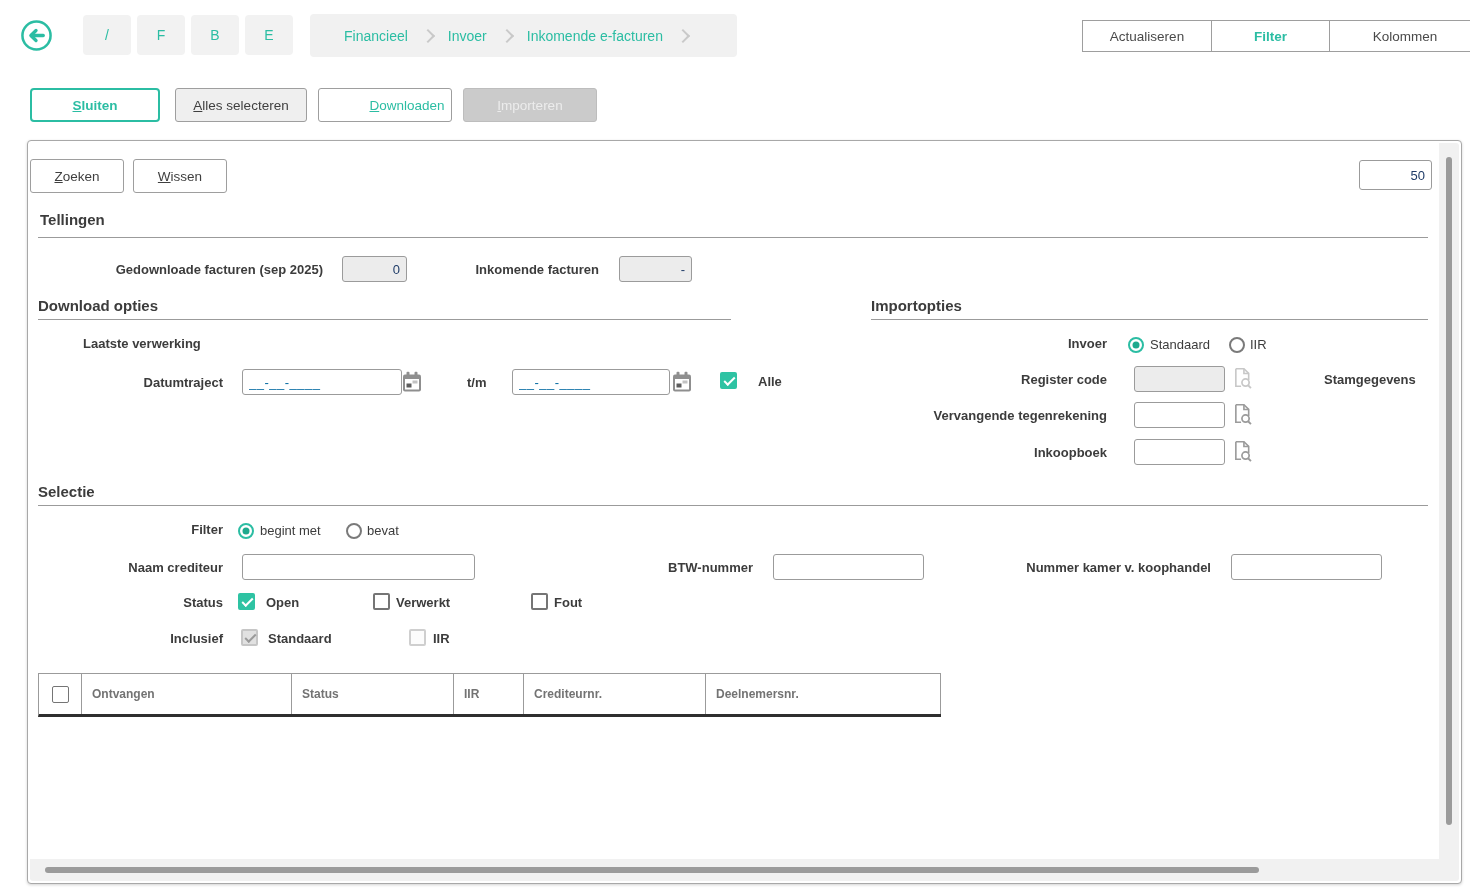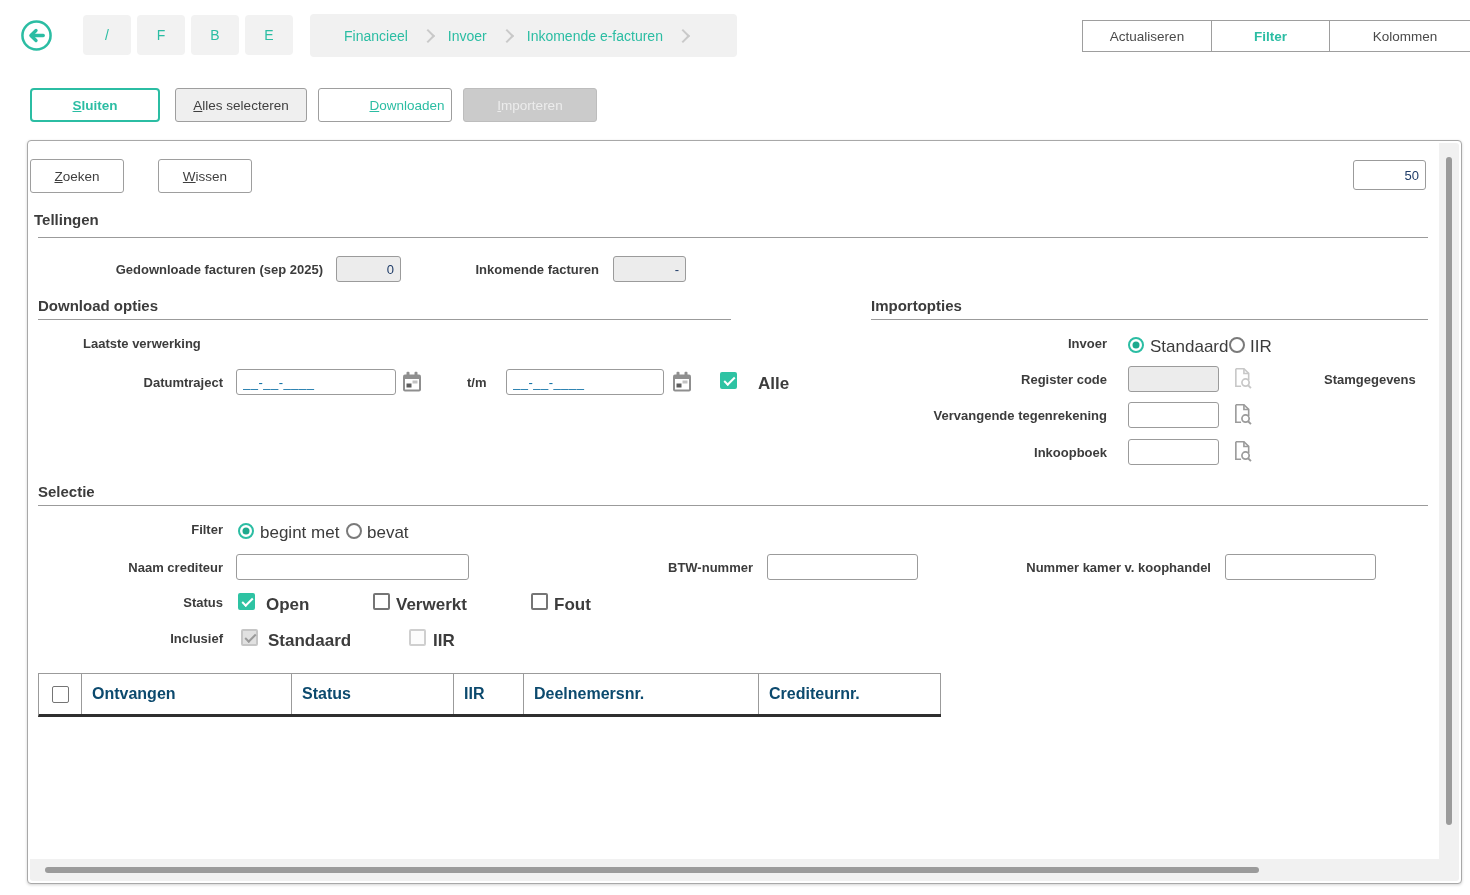--- a/index.html
+++ b/index.html
@@ -42,26 +42,26 @@
   .panel-btn { position:absolute; top:18px; height:34px; width:94px; box-sizing:border-box;
                background:#fff; border:1px solid #9e9e9e; border-radius:3px; color:#3f3f3f;
                font-size:13.5px; display:flex; align-items:center; justify-content:center;
                font-family:"Liberation Sans", sans-serif; }
 
   .sec-title { position:absolute; font-size:15px; font-weight:bold; color:#3c3c3c; }
   .hline { position:absolute; height:1px; background:#9b9b9b; }
 
   .lbl { position:absolute; font-size:13px; font-weight:bold; color:#3c3c3c; white-space:nowrap; }
   .lbl-r { text-align:right; }
-  .opt { position:absolute; font-size:17px; color:#3c3c3c; white-space:nowrap; }
+  .opt { position:absolute; font-size:13px; color:#3c3c3c; white-space:nowrap; }
   .opt-b { font-weight:bold; }
 
   .inp { position:absolute; box-sizing:border-box; height:26px; border:1px solid #9b9b9b;
          border-radius:3px; font-family:"Liberation Sans", sans-serif; font-size:13px;
-         padding:0 6px; color:#1f3c68; background:#fff; }
+         padding:0 6px; color:#1f3c68; background:#fff;margin-left:6px; }
   .inp.dis { background:#ececec; }
   .inp.num { text-align:right; }
   .inp.mask { color:#0369a1; letter-spacing:.5px; }
 
   .cb { position:absolute; width:17px; height:17px; box-sizing:border-box;
         border:2px solid #757575; border-radius:2px; background:#fff; }
   .cb.checked { background:#2ec3a3; border-color:#2ec3a3; }
   .cb.checked::after { content:""; position:absolute; left:2px; top:3px; width:9px; height:4px;
         border-left:2px solid #fff; border-bottom:2px solid #fff; transform:rotate(-45deg); }
   .cb.dis-checked { background:#e1e1e1; border-color:#c6c6c6; }
@@ -76,22 +76,22 @@
            transform:translate(-50%,-50%); width:7px; height:7px; border-radius:50%;
            background:#1ea98d; }
 
   .icon-btn { position:absolute; width:20px; height:22px; }
 
   
   .thead { position:absolute; left:10px; top:532px; display:flex;
            border-top:1px solid #9b9b9b; border-left:1px solid #9b9b9b;
            border-bottom:3px solid #2e2e2e; background:#fff; }
   .th { box-sizing:border-box; height:40px; border-right:1px solid #9b9b9b;
-        display:flex; align-items:center; padding-left:10px; font-size:16px;
-        font-weight:bold; color:#0c4a6e; }
+        display:flex; align-items:center; padding-left:10px; font-size:12px;
+        font-weight:bold; color:#737373; }
 
   
   .vtrack { position:absolute; top:2px; right:2px; bottom:24px; width:20px;
             background:#f1f1f1; border-radius:0 3px 0 0; }
   .vthumb { position:absolute; top:14px; left:7px; width:6px; height:668px;
             background:#9b9b9b; border-radius:3px; }
   .htrack { position:absolute; left:2px; right:2px; bottom:2px; height:22px;
             background:#f1f1f1; border-radius:0 0 3px 3px; }
   .hthumb { position:absolute; left:15px; top:8px; width:1214px; height:6px;
             background:#9b9b9b; border-radius:3px; }
@@ -141,26 +141,26 @@
   </button>
   <button class="tb-btn disabled" style="left:463px; width:134px;">
     <span><u>I</u>mporteren</span>
   </button>
 
   <div class="panel">
 
     <button class="panel-btn" style="left:2px;">
       <span><u>Z</u>oeken</span>
     </button>
-    <button class="panel-btn" style="left:105px;margin-left:25px;">
+    <button class="panel-btn" style="left:105px;">
       <span><u>W</u>issen</span>
     </button>
     <input class="inp num" style="left: 1325px; top: 19px; width: 73px; height: 30px;" value="50">
 
-    <div class="sec-title" style="left:6px; top:70px;">Tellingen</div>
+    <div class="sec-title" style="left:12px; top:70px;">Tellingen</div>
     <div class="hline" style="left:10px; top:96px; width:1390px;"></div>
 
     <div class="lbl lbl-r" style="left:10px; top:121px; width:285px;">Gedownloade facturen (sep 2025)</div>
     <input class="inp dis num" style="left: 308px; top: 115px; width: 65px;" readonly="" value="0">
     <div class="lbl lbl-r" style="left:360px; top:121px; width:211px;">Inkomende facturen</div>
     <input class="inp dis num" style="left: 585px; top: 115px; width: 73px;" readonly="" value="-">
 
     <div class="sec-title" style="left:10px; top:156px;">Download opties</div>
     <div class="hline" style="left:10px; top:178px; width:693px;"></div>
 
@@ -269,22 +269,22 @@
     <div class="cb dis" style="left:381px; top:488px;"></div>
     <div class="opt opt-b" style="left:405px; top:490px;">IIR</div>
 
     <div class="thead">
       <div class="th" style="width:43px; justify-content:center; padding-left:0;">
         <div class="cb" style="position:relative; border-width:1.5px;"></div>
       </div>
       <div class="th" style="width:210px;">Ontvangen</div>
       <div class="th" style="width:162px;">Status</div>
       <div class="th" style="width:70px;">IIR</div>
+      <div class="th" style="width:182px;">Crediteurnr.</div>
       <div class="th" style="width:235px;">Deelnemersnr.</div>
-      <div class="th" style="width:182px;">Crediteurnr.</div>
     </div>
 
     <div class="vtrack">
       <div class="vthumb"></div>
     </div>
     <div class="htrack">
       <div class="hthumb"></div>
     </div>
   </div>
 </div>

